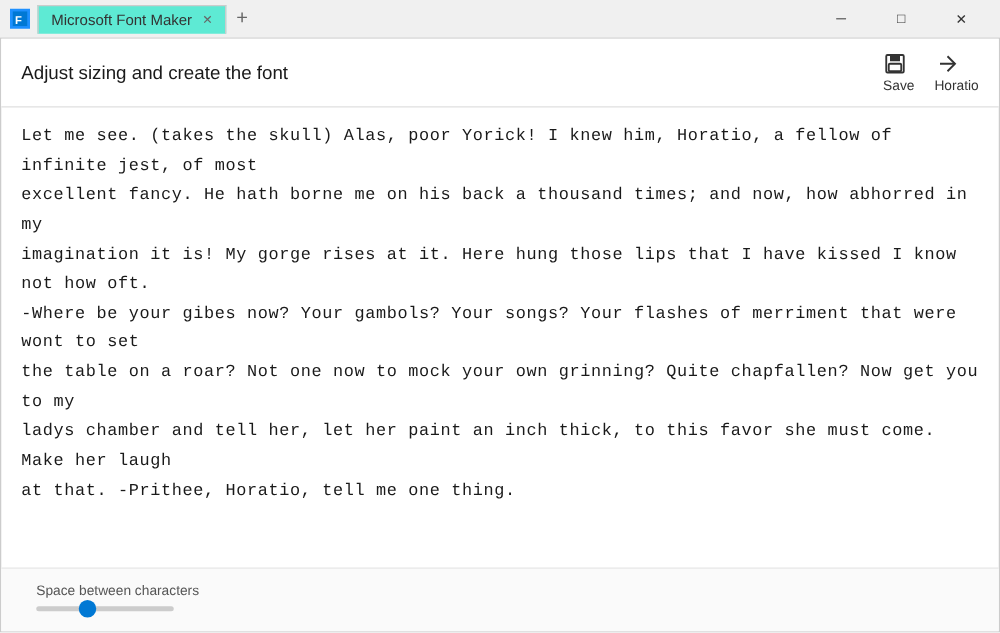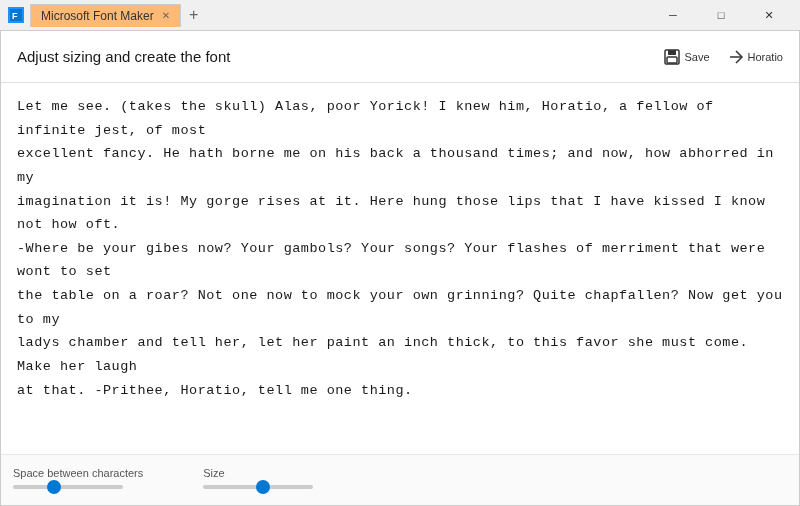--- a/index.html
+++ b/index.html
@@ -27,21 +27,21 @@
       height: 16px;
       margin-right: 6px;
       background: #1e90ff;
       display: flex;
       align-items: center;
       justify-content: center;
     }
     .title-bar-tab {
       display: flex;
       align-items: center;
-      background: #fdba74;
+      background: #5eead4;
       border-top: 1px solid #ccc;
       border-left: 1px solid #ccc;
       border-right: 1px solid #ccc;
       padding: 4px 10px;
       font-size: 12px;
       color: #333;
       margin-right: 2px;
     }
     .title-bar-tab .close-x {
       margin-left: 8px;
@@ -97,21 +97,22 @@
       color: #1a1a1a;
       flex: 1;
     }
     .header-actions {
       display: flex;
       gap: 16px;
       align-items: center;
     }
     .header-action-btn {
       display: flex;
-      align-items: center;
+      flex-direction: column;
+      align-items: flex-start;
       cursor: pointer;
       font-size: 11px;
       color: #333;
       gap: 2px;
     }
     .header-action-btn svg {
       width: 20px;
       height: 20px;
     }
 
@@ -130,21 +131,21 @@
       color: #1a1a1a;
       letter-spacing: 0.5px;
       
       max-width: 780px;
     }
 
     
     .bottom-controls {
       display: flex;
       align-items: center;
-      padding: 12px 12px 16px;
+      padding: 12px 28px 16px;
       gap: 60px;
       border-top: 1px solid #e8e8e8;
       background: #fafafa;
     }
     .slider-group {
       display: flex;
       flex-direction: column;
       gap: 6px;
     }
     .slider-label {
@@ -224,19 +225,15 @@
       ladys chamber and tell her, let her paint an inch thick, to this favor she must come. Make her laugh<br>
       at that. -Prithee, Horatio, tell me one thing.
     </div>
   </div>
 
   <div class="bottom-controls">
     <div class="slider-group">
       <span class="slider-label">Space between characters</span>
       <input type="range" min="0" max="100" value="35" style="">
     </div>
-    <div class="slider-group">
-      <span class="slider-label">Size</span>
-      <input type="range" min="0" max="100" value="55" style="">
-    </div>
   </div>
 
 </div>
 
 </body></html>

